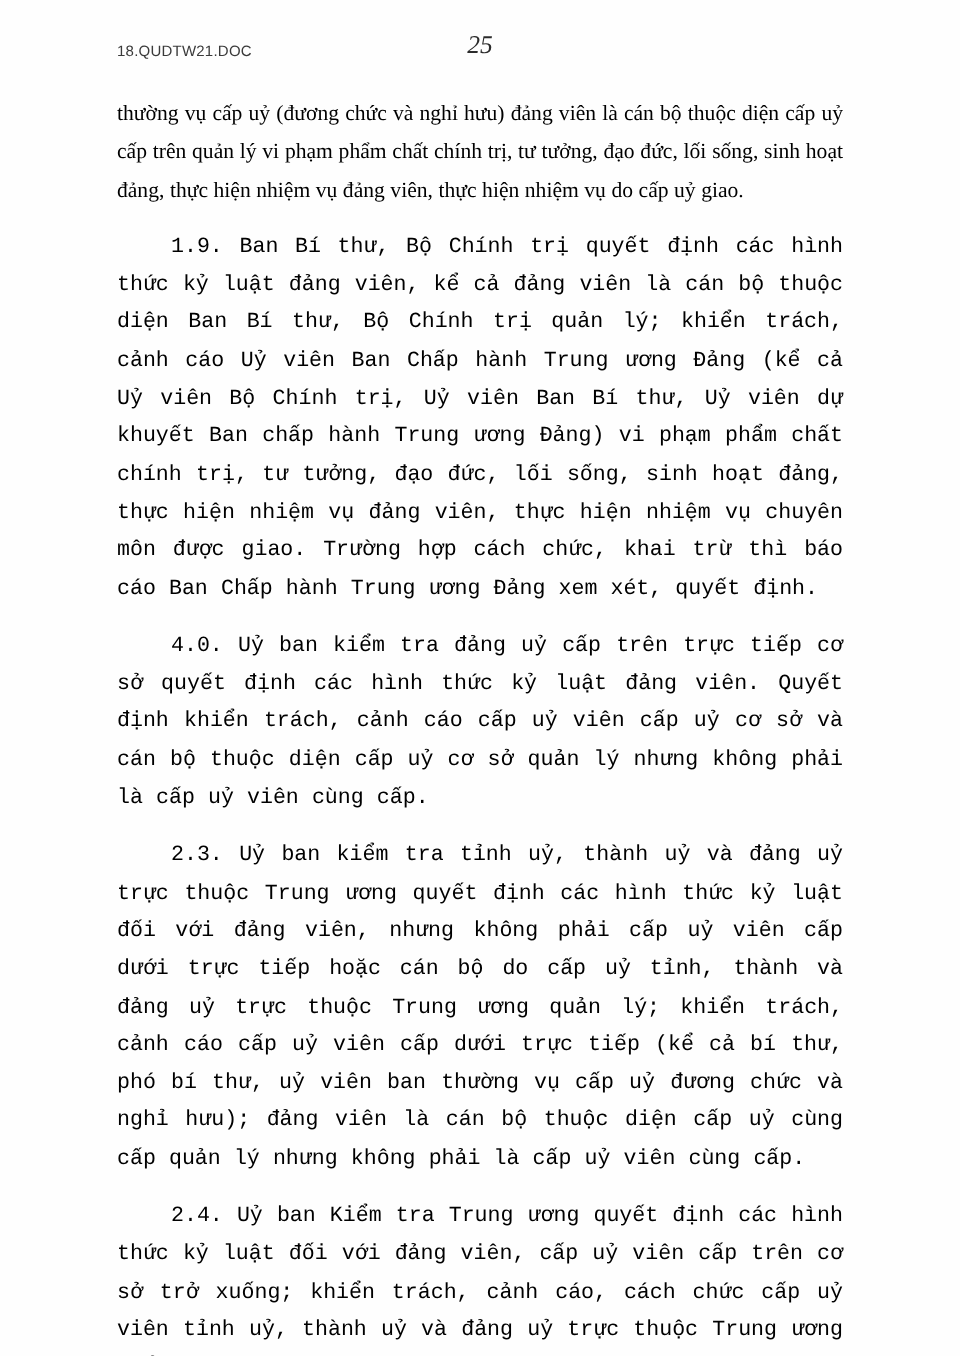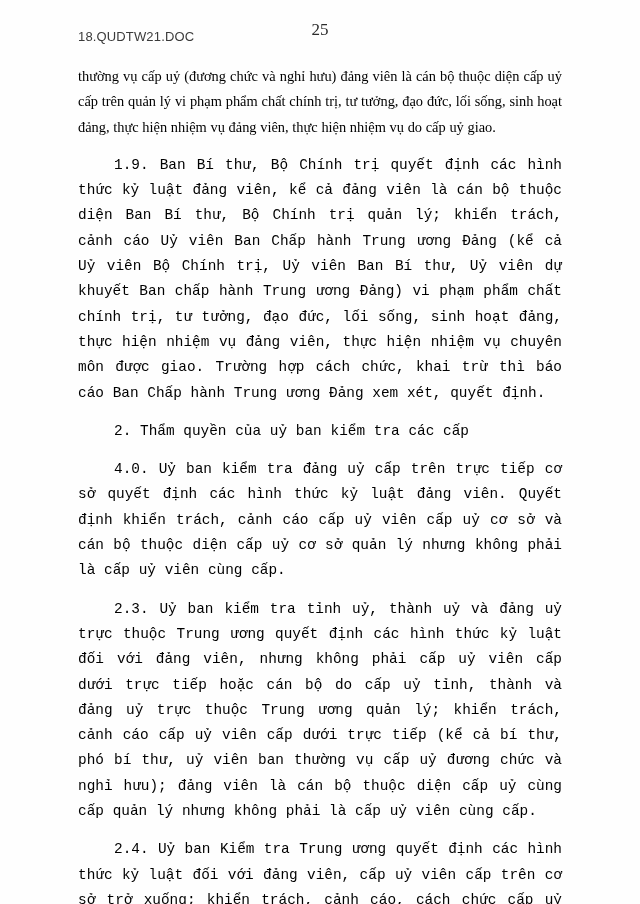--- a/index.html
+++ b/index.html
@@ -29,34 +29,35 @@
     top: 27px;
     left: 0;
     width: 640px;
     height: 20px;
   }
   .doc-code {
     position: absolute;
     left: 78px;
     top: 2px;
     font-family: "Liberation Sans", "DejaVu Sans", sans-serif;
-    font-size: 13px;
+    font-size: 10px;
     letter-spacing: 0.15px;
     color: #3a3a3a;
     white-space: nowrap;
   }
   .page-number {
     position: absolute;
     left: 0;
     top: -7px;
     width: 640px;
     text-align: center;
     font-size: 17px;
     color: #2b2b2b;
     font-family: "Liberation Serif", "DejaVu Serif", serif;
+    font-style: italic;
   }
   
   .textblock {
     position: absolute;
     left: 78px;
     top: 64px;
     width: 484px;
   }
   p.para {
     margin: 0 0 0 0;
@@ -95,21 +96,20 @@
     <div class="page-number">25</div>
   </div>
 
   <div class="textblock">
 
     <p class="para">thường vụ cấp uỷ (đương chức và nghỉ hưu) đảng viên là cán bộ thuộc diện cấp uỷ cấp trên quản lý vi phạm phẩm chất chính trị, tư tưởng, đạo đức, lối sống, sinh hoạt đảng, thực hiện nhiệm vụ đảng viên, thực hiện nhiệm vụ do cấp uỷ giao.</p>
 
     <p class="para indent spaced">1.9. Ban Bí thư, Bộ Chính trị quyết định các hình thức kỷ luật đảng viên, kể cả đảng viên là cán bộ thuộc diện Ban Bí thư, Bộ Chính trị quản lý; khiển trách, cảnh cáo Uỷ viên Ban Chấp hành Trung ương Đảng (kể cả Uỷ viên Bộ Chính trị, Uỷ viên Ban Bí thư, Uỷ viên dự khuyết Ban chấp hành Trung ương Đảng) vi phạm phẩm chất chính trị, tư tưởng, đạo đức, lối sống, sinh hoạt đảng, thực hiện nhiệm vụ đảng viên, thực hiện nhiệm vụ chuyên môn được giao. Trường hợp cách chức, khai trừ thì báo cáo Ban Chấp hành Trung ương Đảng xem xét, quyết định.</p>
 
 
-    <p class="para indent spaced">2. Thẩm quyền của uỷ ban kiểm tra các cấp</p>
 
 
     <p class="para indent spaced">4.0. Uỷ ban kiểm tra đảng uỷ cấp trên trực tiếp cơ sở quyết định các hình thức kỷ luật đảng viên. Quyết định khiển trách, cảnh cáo cấp uỷ viên cấp uỷ cơ sở và cán bộ thuộc diện cấp uỷ cơ sở quản lý nhưng không phải là cấp uỷ viên cùng cấp.</p>
 
     <p class="para indent spaced">2.3. Uỷ ban kiểm tra tỉnh uỷ, thành uỷ và đảng uỷ trực thuộc Trung ương quyết định các hình thức kỷ luật đối với đảng viên, nhưng không phải cấp uỷ viên cấp dưới trực tiếp hoặc cán bộ do cấp uỷ tỉnh, thành và đảng uỷ trực thuộc Trung ương quản lý; khiển trách, cảnh cáo cấp uỷ viên cấp dưới trực tiếp (kể cả bí thư, phó bí thư, uỷ viên ban thường vụ cấp uỷ đương chức và nghỉ hưu); đảng viên là cán bộ thuộc diện cấp uỷ cùng cấp quản lý nhưng không phải là cấp uỷ viên cùng cấp.</p>
 
     <p class="para indent spaced">2.4. Uỷ ban Kiểm tra Trung ương quyết định các hình thức kỷ luật đối với đảng viên, cấp uỷ viên cấp trên cơ sở trở xuống; khiển trách, cảnh cáo, cách chức cấp uỷ viên tỉnh uỷ, thành uỷ và đảng uỷ trực thuộc Trung ương (kể cả bí thư, phó bí thư, uỷ viên ban thường vụ đương chức và nghỉ hưu), đảng viên là cán bộ thuộc diện Bộ Chính trị, Ban Bí thư quản lý nhưng không phải là Uỷ viên Ban Chấp hành Trung ương Đảng.</p>
 
   </div>
 </div>

